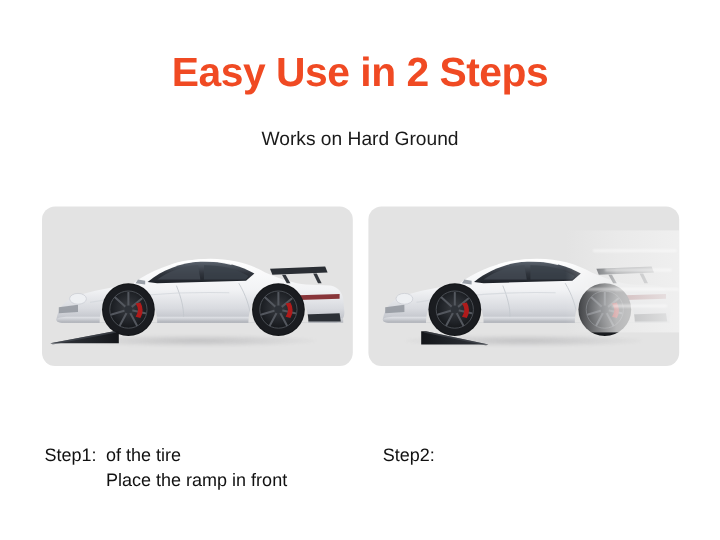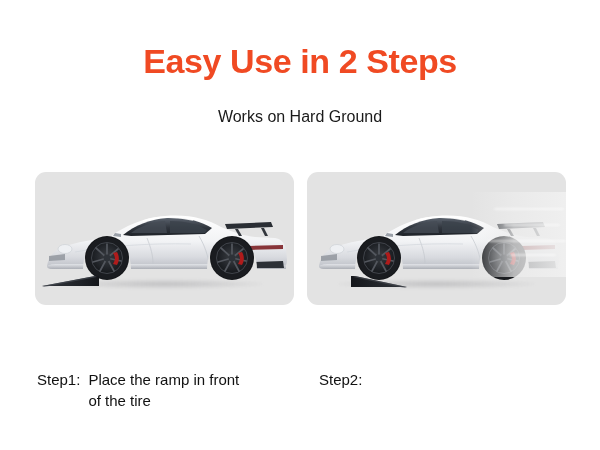--- a/index.html
+++ b/index.html
@@ -414,22 +414,22 @@
         </div>
       </div>
     </div>
   </div>
 
   <div class="captions">
 
     <div class="caption caption-left">
       <span class="step-label">Step1:</span>
       <span class="step-text">
+        <span class="line">of the tire</span>
         <span class="line">Place the ramp in front</span>
-        <span class="line">of the tire</span>
       </span>
     </div>
 
     <div class="caption caption-right">
       <span class="step-label">Step2:</span>
     </div>
   </div>
 
 </div>
 

